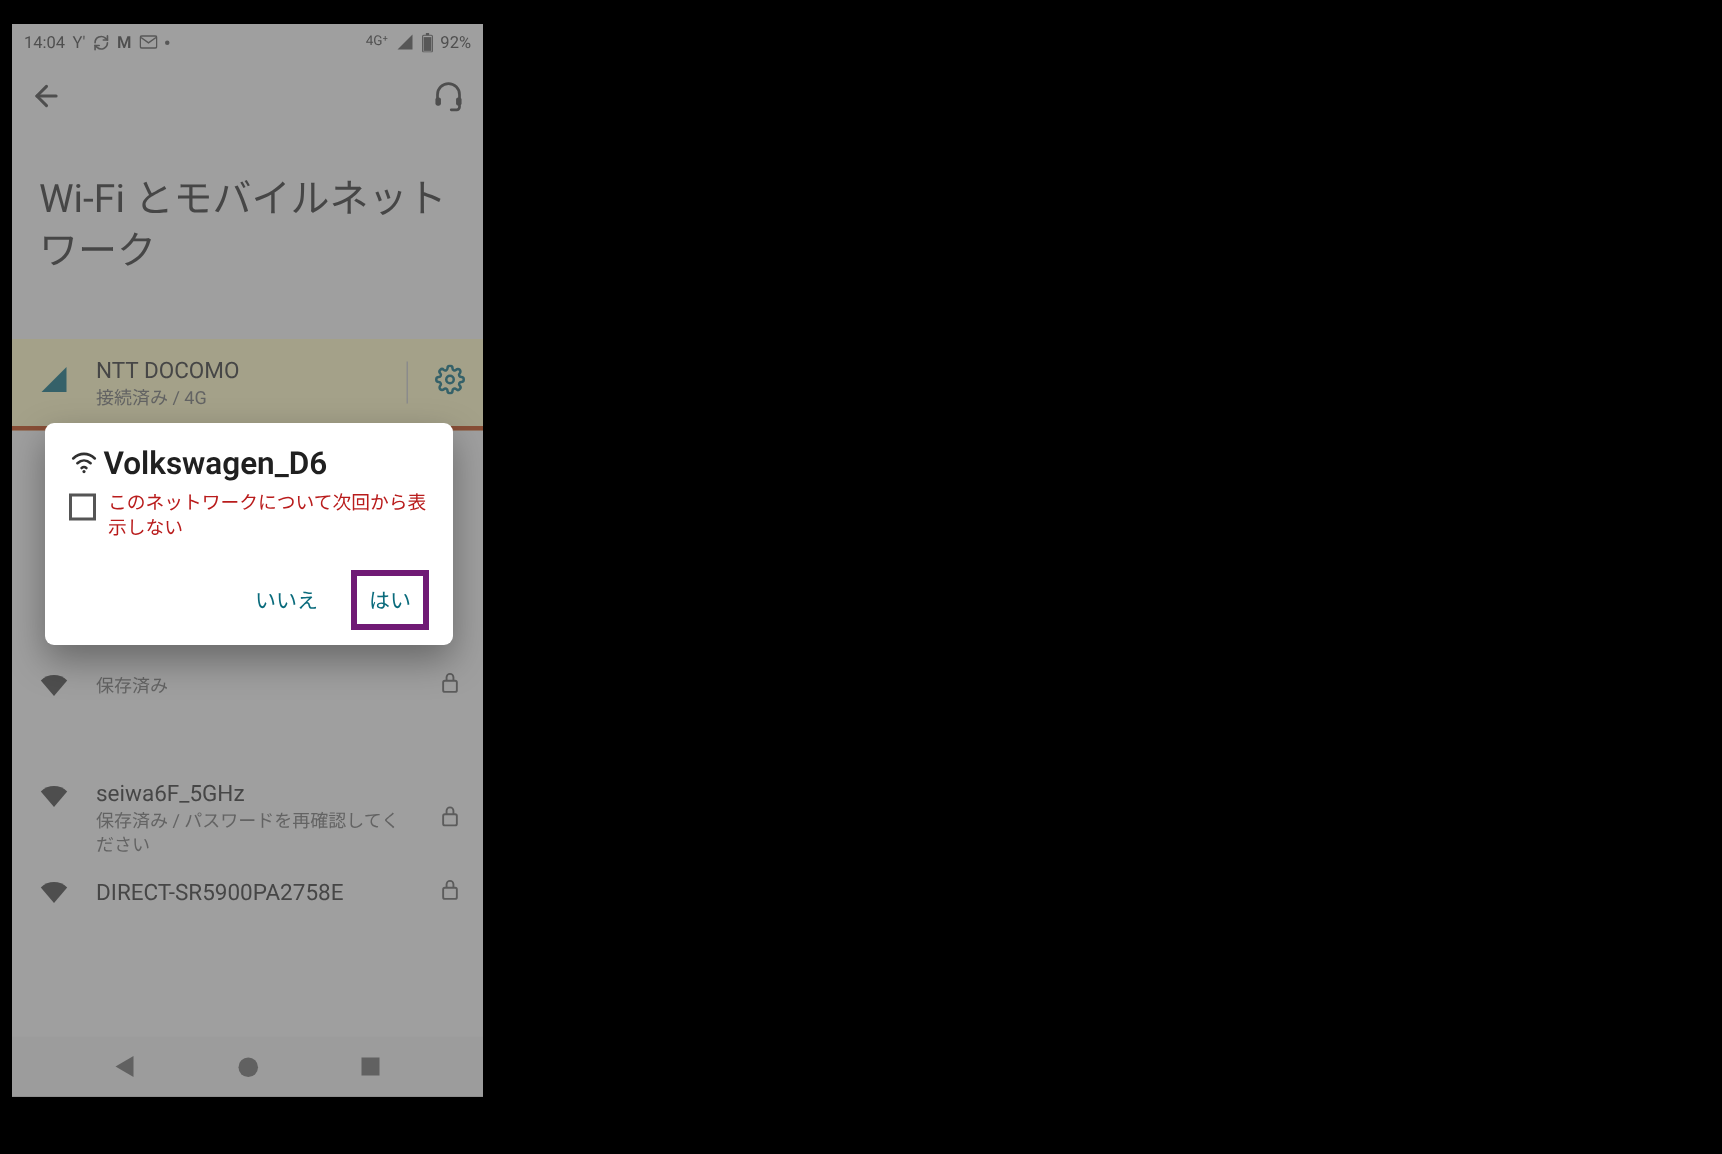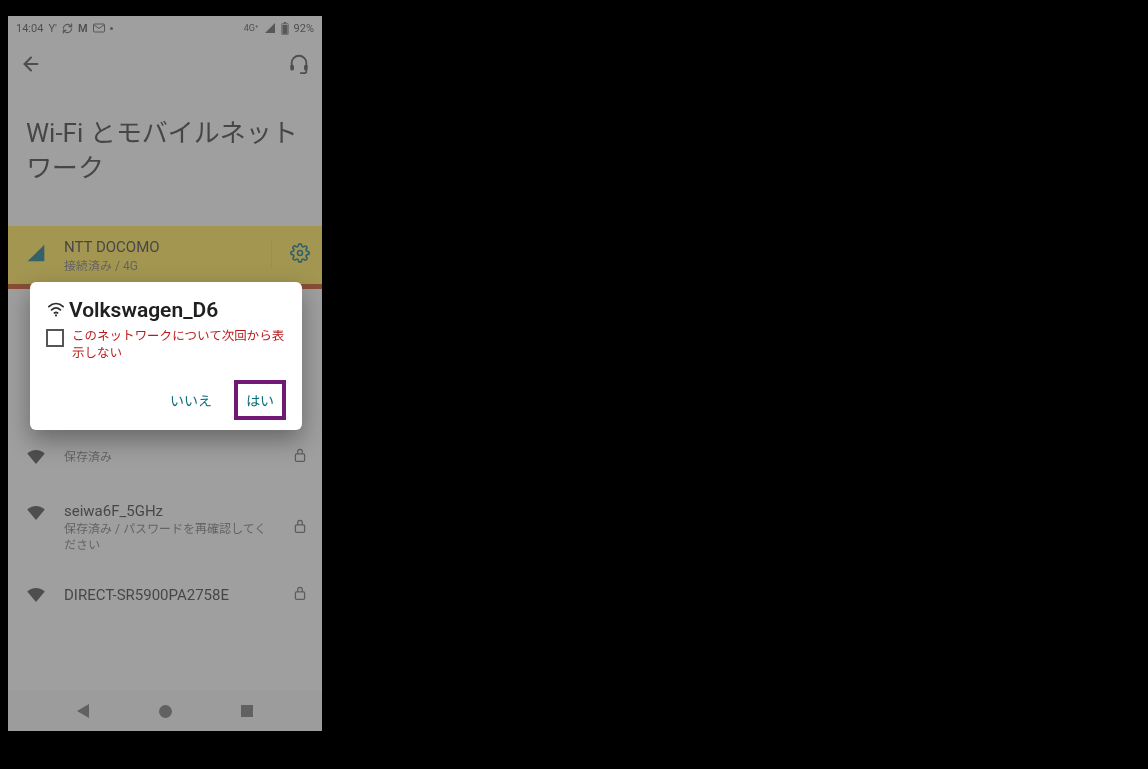--- a/index.html
+++ b/index.html
@@ -66,22 +66,22 @@
   }
 
   
   .carrier-row {
     position: absolute;
     top: 210px;
     left: 0; right: 0;
     height: 58px;
     display: flex;
     align-items: center;
-    border-bottom: 5px solid #c2410c;
-    background: #fde047;
+    border-bottom: 3px solid #c2410c;
+    background: #fef9c3;
     justify-content: space-between;
   }
   .carrier-row .icon-cell {
     width: 56px;
     display: flex;
     align-items: center;
     justify-content: center;
   }
   .carrier-row .text-cell {
     flex: 1;
@@ -339,21 +339,21 @@
     <div class="lock-cell">
       <span>
         <svg width="14" height="16" viewBox="0 0 24 28" fill="none" stroke="#606060" stroke-width="2.2">
             <rect x="4" y="12" width="16" height="13" rx="2"></rect>
             <path d="M8 12V8a4 4 0 0 1 8 0v4"></path>
           </svg>
       </span>
     </div>
   </div>
 
-  <div class="wifi-row" style="top:476px;">
+  <div class="wifi-row" style="top:494px;">
     <div class="icon-cell">
       <span>
         <svg width="20" height="16" viewBox="0 0 24 20">
             <path d="M12 20 L1 7 C7 1 17 1 23 7 Z" fill="#404040"></path>
           </svg>
       </span>
     </div>
     <div class="text-cell">
       <div class="primary">seiwa6F_5GHz</div>
       <div class="secondary">保存済み / パスワードを再確認してください</div>

